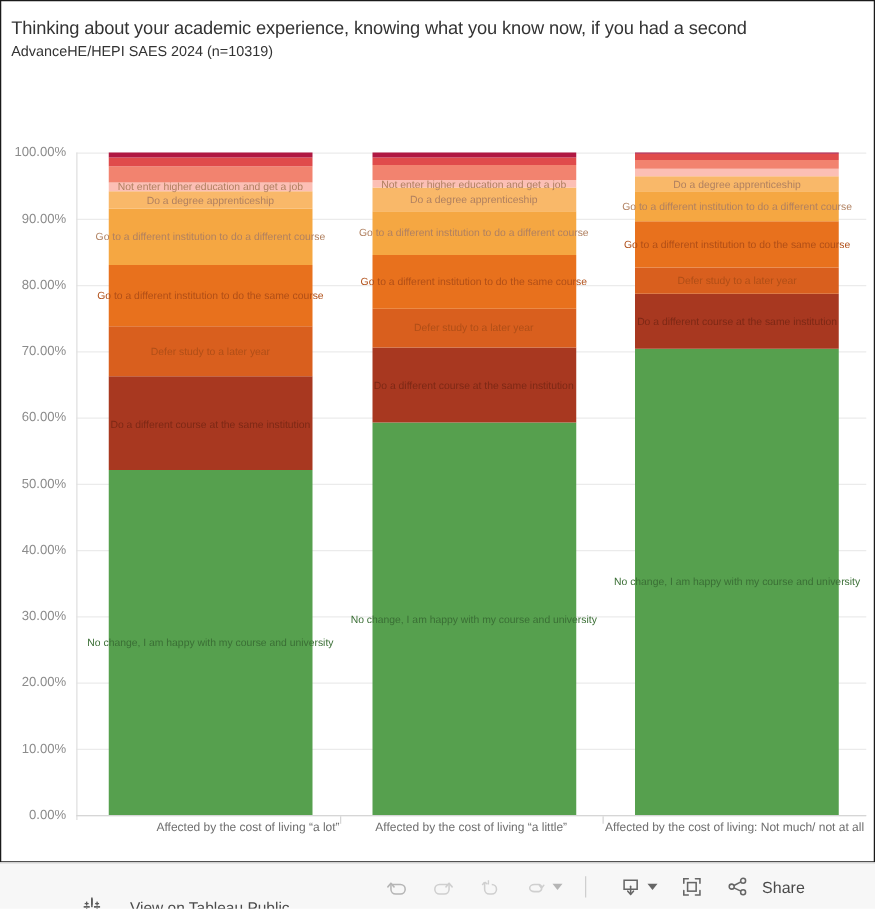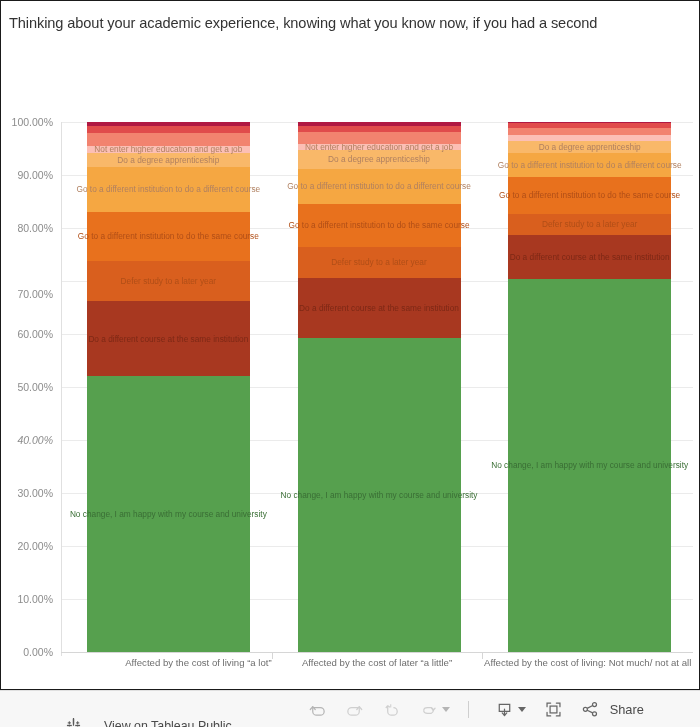--- a/index.html
+++ b/index.html
@@ -122,31 +122,32 @@
 </style>
 </head>
 <body>
 
 <div id="viz">
 
   <div class="sheet">
 
     <div class="titleblock">
       <div class="title-line">Thinking about your academic experience, knowing what you know now, if you had a second</div>
+      <div class="subtitle">AdvanceHE/HEPI SAES 2024 (n=10319)</div>
     </div>
 
     <div class="axis-left" id="yaxis">
         <div class="ytick" style="top: 530px;">0.00%</div>
         <div class="ytick" style="top: 477px;">10.00%</div>
         <div class="ytick" style="top: 424px;">20.00%</div>
         <div class="ytick" style="top: 371px;">30.00%</div>
-        <div class="ytick" style="top: 318px; font-style: italic;">40.00%</div>
+        <div class="ytick" style="top: 318px;">40.00%</div>
         <div class="ytick" style="top: 265px;">50.00%</div>
         <div class="ytick" style="top: 212px;">60.00%</div>
-        <div class="ytick" style="top: 172px;">70.00%</div>
+        <div class="ytick" style="top: 159px;">70.00%</div>
         <div class="ytick" style="top: 106px;">80.00%</div>
         <div class="ytick" style="top: 53px;">90.00%</div>
         <div class="ytick" style="top: 0px; text-align: center;">100.00%</div>
       </div>
     <div class="plot" id="plot">
         <div class="gridline" style="top: 530px;"></div>
         <div class="gridline" style="top: 477px;"></div>
         <div class="gridline" style="top: 424px;"></div>
         <div class="gridline" style="top: 371px;"></div>
         <div class="gridline" style="top: 318px;"></div>
@@ -230,21 +231,21 @@
           <div class="seg" style="background: rgb(252, 191, 181); height: 5.83px; bottom: 511.45px;"></div>
           <div class="seg" style="background: rgb(242, 131, 111); height: 6.89px; bottom: 517.28px;"></div>
           <div class="seg" style="background: rgb(224, 75, 75); height: 4.77px; bottom: 524.17px;"></div>
           <div class="seg" style="background: rgb(176, 24, 66); height: 1.06px; bottom: 528.94px;"></div>
         </div>
       </div>
     <div class="axisline-v"></div>
     <div class="axisline-h"></div>
     <div id="xaxis">
         <div class="catlabel" style="left: 60px; width: 210.667px; text-align: right;">Affected by the cost of living “a lot”</div>
-        <div class="catlabel" style="left: 270.667px; width: 210.667px;">Affected by the cost of later “a little”</div>
+        <div class="catlabel" style="left: 270.667px; width: 210.667px;">Affected by the cost of living “a little”</div>
         <div class="cat-sep" style="left: 270.667px;"></div>
         <div class="catlabel" style="left: 481.333px; width: 210.667px;">Affected by the cost of living: Not much/ not at all</div>
         <div class="cat-sep" style="left: 481.333px;"></div>
       </div>
 
   </div>
 
   <div class="toolbar">
 
     <div class="tb-left">

